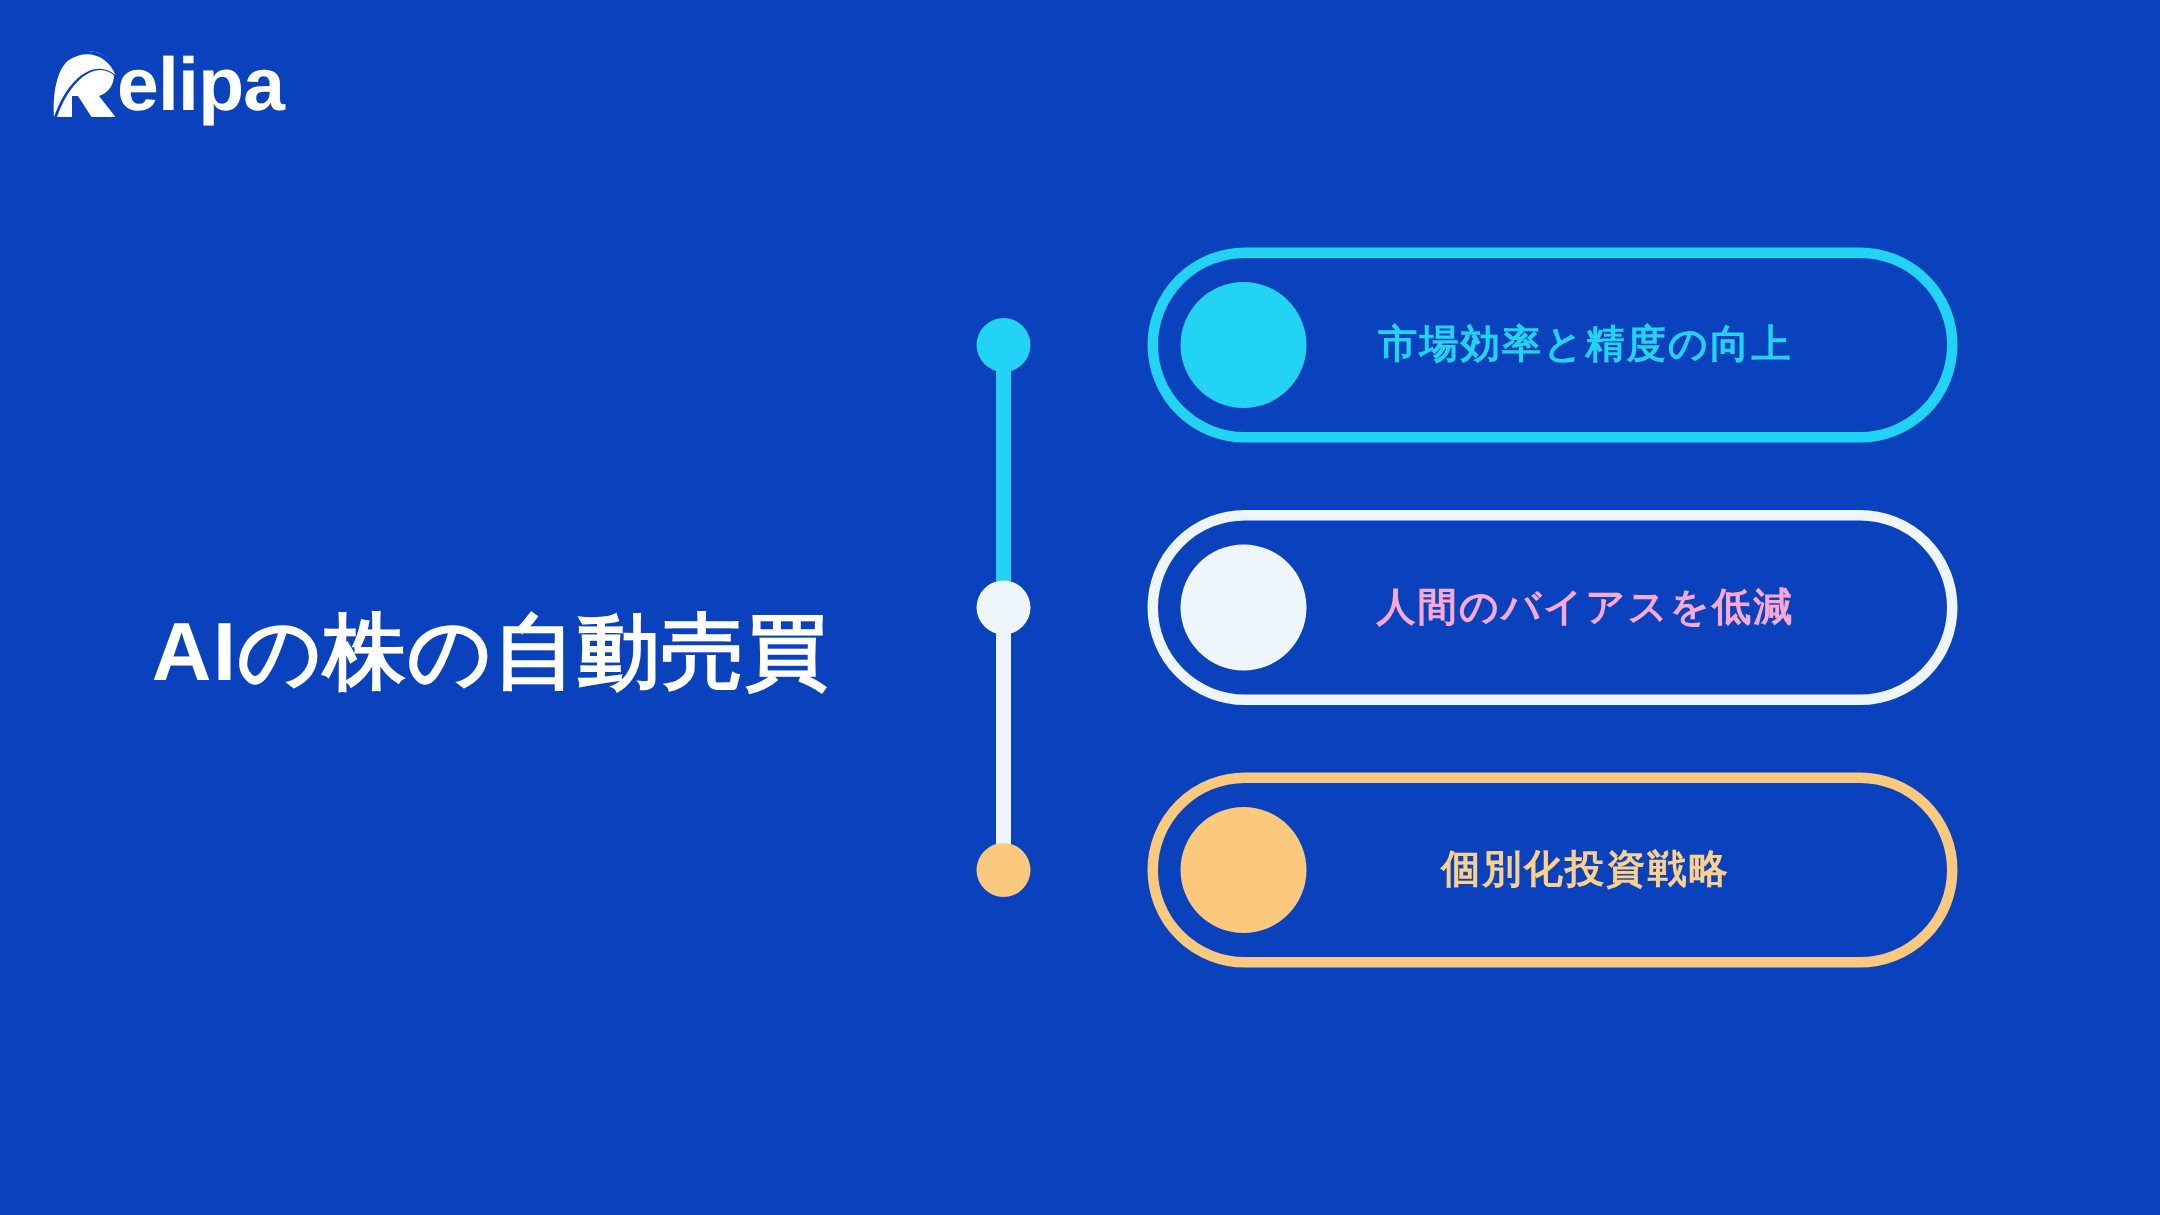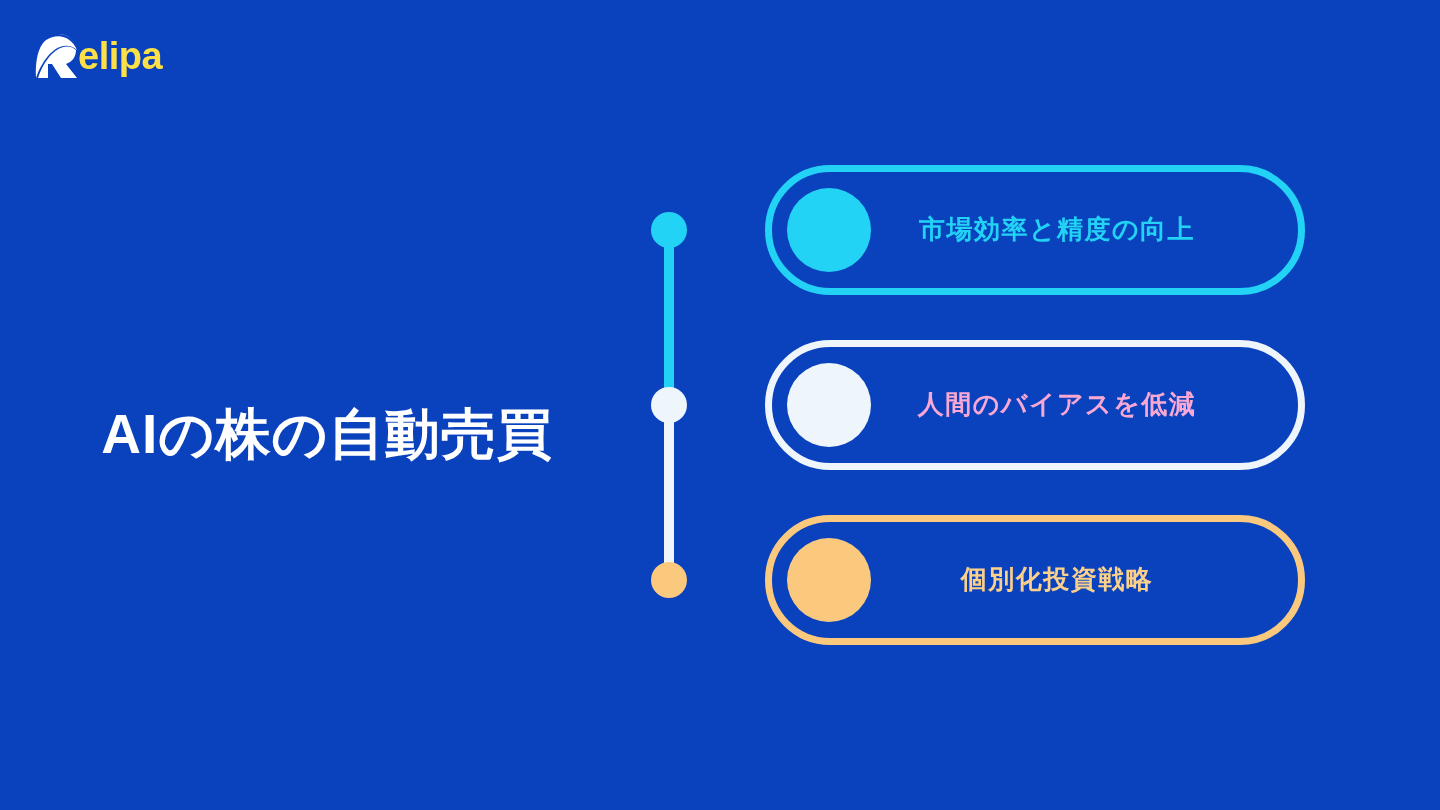--- a/index.html
+++ b/index.html
@@ -28,23 +28,23 @@
     left: 28px;
     top: 28px;
     display: flex;
     align-items: center;
     height: 56px;
   }
   .logo-mark {
     display: block;
   }
   .logo-word {
-    font-size: 38px;
+    font-size: 50px;
     font-weight: 700;
-    color: #fde047;
+    color: #ffffff;
     letter-spacing: -0.5px;
     line-height: 1;
     margin-left: -2px;
     font-family: "Liberation Sans", "DejaVu Sans", sans-serif;
   }
 
   
   .title {
     position: absolute;
     left: 62px;

